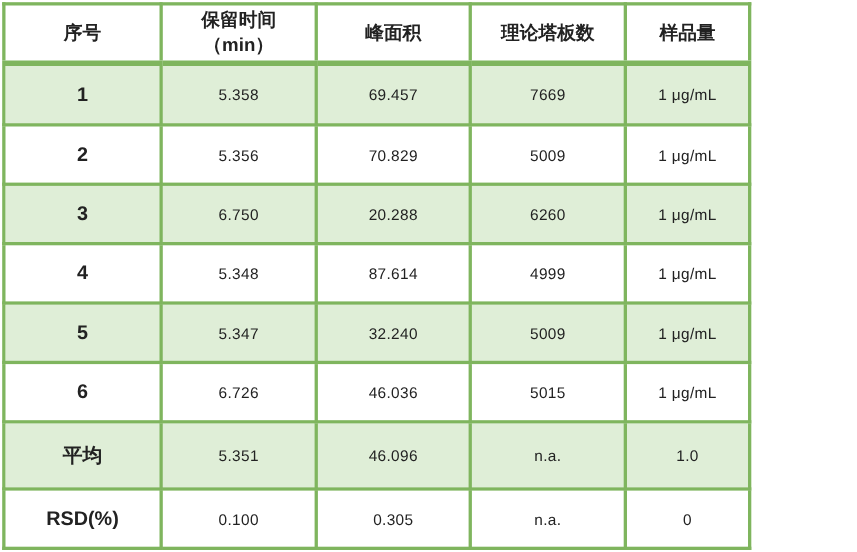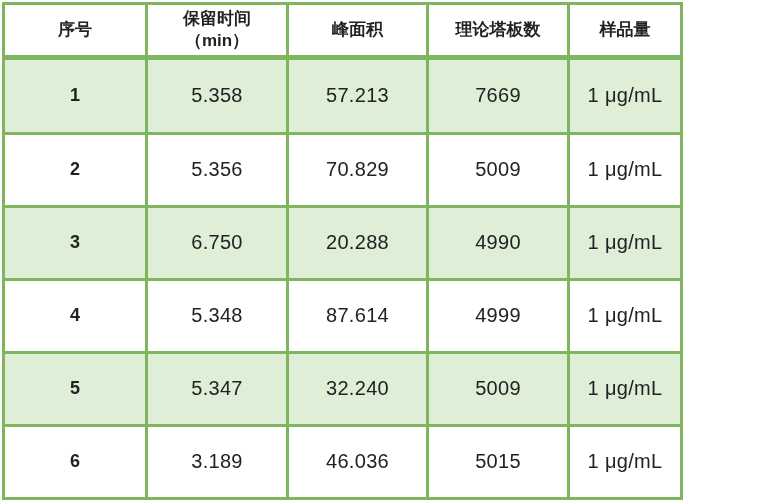--- a/index.html
+++ b/index.html
@@ -34,21 +34,21 @@
     font-size:17px;
     font-weight:bold;
     line-height:1.3;
     border-bottom-width:5px;
   }
   .results tbody th{
     font-size:18px;
     font-weight:bold;
   }
   .results tbody td{
-    font-size:20px;
+    font-size:14px;
     font-weight:normal;
     letter-spacing:0.3px;
   }
   .results tbody tr{background:#ffffff;}
   .results tbody tr:nth-child(odd){background:var(--row-green);}
 </style>
 </head>
 <body>
 
 <div class="page">
@@ -69,54 +69,68 @@
         </th>
         <th>峰面积</th>
         <th>理论塔板数</th>
         <th>样品量</th>
       </tr>
     </thead>
     <tbody>
       <tr>
         <th>1</th>
         <td>5.358</td>
-        <td>57.213</td>
+        <td>69.457</td>
         <td>7669</td>
         <td>1 μg/mL</td>
       </tr>
       <tr>
         <th>2</th>
         <td>5.356</td>
         <td>70.829</td>
         <td>5009</td>
         <td>1 μg/mL</td>
       </tr>
       <tr>
         <th>3</th>
         <td>6.750</td>
         <td>20.288</td>
-        <td>4990</td>
+        <td>6260</td>
         <td>1 μg/mL</td>
       </tr>
       <tr>
         <th>4</th>
         <td>5.348</td>
         <td>87.614</td>
         <td>4999</td>
         <td>1 μg/mL</td>
       </tr>
       <tr>
         <th>5</th>
         <td>5.347</td>
         <td>32.240</td>
         <td>5009</td>
         <td>1 μg/mL</td>
       </tr>
       <tr>
         <th>6</th>
-        <td>3.189</td>
+        <td>6.726</td>
         <td>46.036</td>
         <td>5015</td>
         <td>1 μg/mL</td>
+      </tr>
+      <tr>
+        <th>平均</th>
+        <td>5.351</td>
+        <td>46.096</td>
+        <td>n.a.</td>
+        <td>1.0</td>
+      </tr>
+      <tr>
+        <th>RSD(%)</th>
+        <td>0.100</td>
+        <td>0.305</td>
+        <td>n.a.</td>
+        <td>0</td>
       </tr>
     </tbody>
   </table>
 </div>
 
 </body></html>

